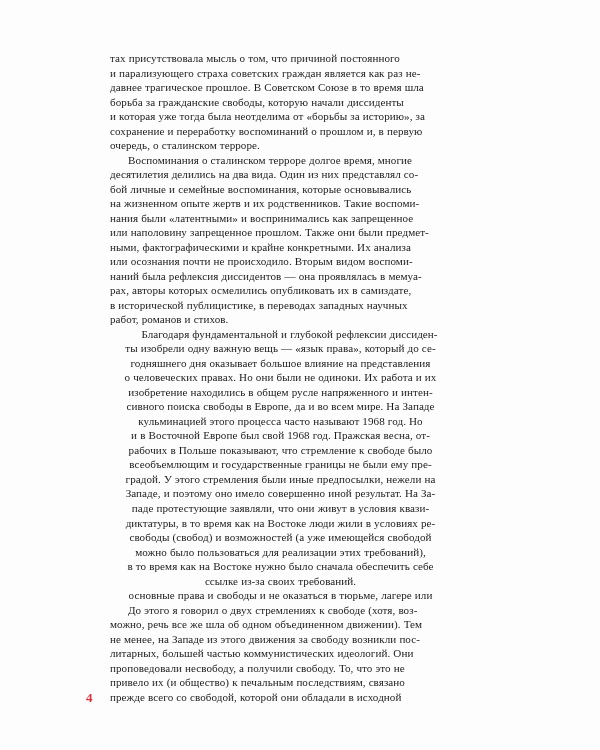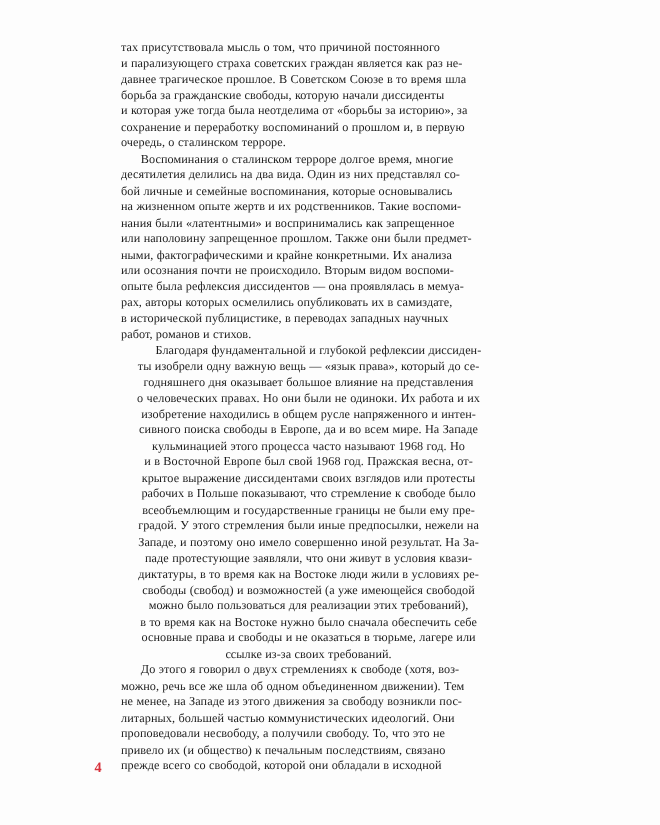--- a/index.html
+++ b/index.html
@@ -35,21 +35,21 @@
     font-weight: 700;
     line-height: 1;
     color: #d8323c;
     letter-spacing: 0;
   }
 
   
   .textblock {
     position: absolute;
     left: 110px;
-    top: 36px;
+    top: 51px;
     width: 341px;
   }
 
   .para {
     margin: 0;
     font-size: 11.1px;
     line-height: 14.52px;
     color: #1c1c1c;
     text-align: left;
     letter-spacing: 0.005em;
@@ -84,46 +84,45 @@
       </p>
     <p class="para indent" style="color: rgb(28, 28, 28);">
         <span class="line">Воспоминания о сталинском терроре долгое время, многие</span>
         <span class="line">десятилетия делились на два вида. Один из них представлял со-</span>
         <span class="line">бой личные и семейные воспоминания, которые основывались</span>
         <span class="line">на жизненном опыте жертв и их родственников. Такие воспоми-</span>
         <span class="line">нания были «латентными» и воспринимались как запрещенное</span>
         <span class="line">или наполовину запрещенное прошлом. Также они были предмет-</span>
         <span class="line">ными, фактографическими и крайне конкретными. Их анализа</span>
         <span class="line">или осознания почти не происходило. Вторым видом воспоми-</span>
-        <span class="line">опыте была рефлексия диссидентов — она проявлялась в мемуа-</span>
+        <span class="line">наний была рефлексия диссидентов — она проявлялась в мемуа-</span>
         <span class="line">рах, авторы которых осмелились опубликовать их в самиздате,</span>
         <span class="line">в исторической публицистике, в переводах западных научных</span>
         <span class="line">работ, романов и стихов.</span>
       </p>
     <p class="para indent" style="color: rgb(28, 28, 28); text-align: center;">
         <span class="line">Благодаря фундаментальной и глубокой рефлексии диссиден-</span>
         <span class="line">ты изобрели одну важную вещь — «язык права», который до се-</span>
         <span class="line">годняшнего дня оказывает большое влияние на представления</span>
         <span class="line">о человеческих правах. Но они были не одиноки. Их работа и их</span>
         <span class="line">изобретение находились в общем русле напряженного и интен-</span>
         <span class="line">сивного поиска свободы в Европе, да и во всем мире. На Западе</span>
         <span class="line">кульминацией этого процесса часто называют 1968 год. Но</span>
         <span class="line">и в Восточной Европе был свой 1968 год. Пражская весна, от-</span>
-        <span class="line">крытое выражение диссидентами своих взглядов или протесты</span>
         <span class="line">рабочих в Польше показывают, что стремление к свободе было</span>
         <span class="line">всеобъемлющим и государственные границы не были ему пре-</span>
         <span class="line">градой. У этого стремления были иные предпосылки, нежели на</span>
         <span class="line">Западе, и поэтому оно имело совершенно иной результат. На За-</span>
         <span class="line">паде протестующие заявляли, что они живут в условия квази-</span>
         <span class="line">диктатуры, в то время как на Востоке люди жили в условиях ре-</span>
         <span class="line">свободы (свобод) и возможностей (а уже имеющейся свободой</span>
         <span class="line">можно было пользоваться для реализации этих требований),</span>
         <span class="line">в то время как на Востоке нужно было сначала обеспечить себе</span>
+        <span class="line">ссылке из-за своих требований.</span>
         <span class="line">основные права и свободы и не оказаться в тюрьме, лагере или</span>
-        <span class="line">ссылке из-за своих требований.</span>
       </p>
     <p class="para indent" style="color: rgb(28, 28, 28);">
         <span class="line">До этого я говорил о двух стремлениях к свободе (хотя, воз-</span>
         <span class="line">можно, речь все же шла об одном объединенном движении). Тем</span>
         <span class="line">не менее, на Западе из этого движения за свободу возникли пос-</span>
         <span class="line">литарных, большей частью коммунистических идеологий. Они</span>
         <span class="line">проповедовали несвободу, а получили свободу. То, что это не</span>
         <span class="line">привело их (и общество) к печальным последствиям, связано</span>
         <span class="line">прежде всего со свободой, которой они обладали в исходной</span>
       </p>

